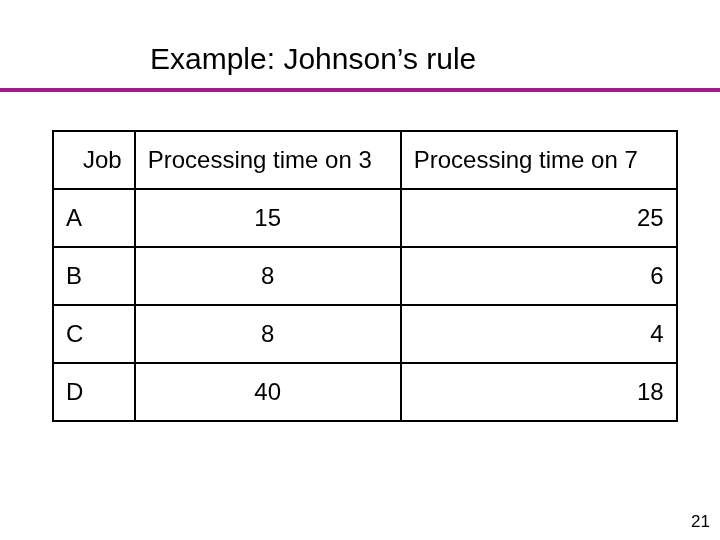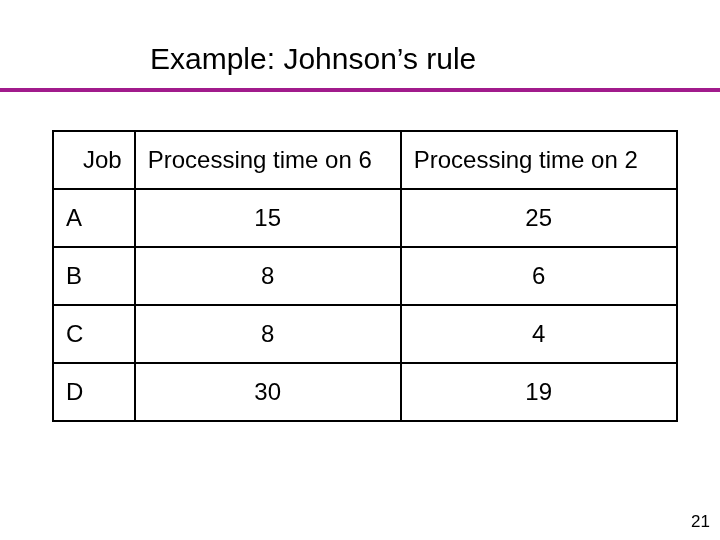--- a/index.html
+++ b/index.html
@@ -43,21 +43,21 @@
   .tbl th, .tbl td {
     border: 2px solid #000;
     padding: 0 12px;
     height: 58px;
     box-sizing: border-box;
     font-weight: normal;
     background: #fff;
   }
   .col-job   { width: 62px;  text-align: left;  }
   .col-p1    { width: 266px; text-align: center; }
-  .col-p2    { width: 276px; text-align: center; }
+  .col-p2    { width: 276px; text-align: right; }
   .tbl thead th.col-job { text-align: center; padding-left: 29px; }
   .tbl thead th.col-p1,
   .tbl thead th.col-p2 { text-align: left; }
   .pagenum {
     position: absolute;
     right: 10px;
     bottom: 8px;
     font-size: 17px;
     color: #000;
   }
@@ -68,43 +68,43 @@
 <div class="slide">
 
   <div class="title">Example: Johnson’s rule</div>
 
   <div class="underline"></div>
 
   <table class="tbl">
     <thead>
       <tr>
         <th class="col-job">Job</th>
-        <th class="col-p1">Processing time on 6</th>
-        <th class="col-p2">Processing time on 2</th>
+        <th class="col-p1">Processing time on 3</th>
+        <th class="col-p2">Processing time on 7</th>
       </tr>
     </thead>
     <tbody>
       <tr>
         <td class="col-job">A</td>
         <td class="col-p1">15</td>
         <td class="col-p2">25</td>
       </tr>
       <tr>
         <td class="col-job">B</td>
         <td class="col-p1">8</td>
         <td class="col-p2">6</td>
       </tr>
       <tr>
         <td class="col-job">C</td>
         <td class="col-p1">8</td>
         <td class="col-p2">4</td>
       </tr>
       <tr>
         <td class="col-job">D</td>
-        <td class="col-p1">30</td>
-        <td class="col-p2">19</td>
+        <td class="col-p1">40</td>
+        <td class="col-p2">18</td>
       </tr>
     </tbody>
   </table>
 
   <div class="pagenum">21</div>
 
 </div>
 
 </body></html>

